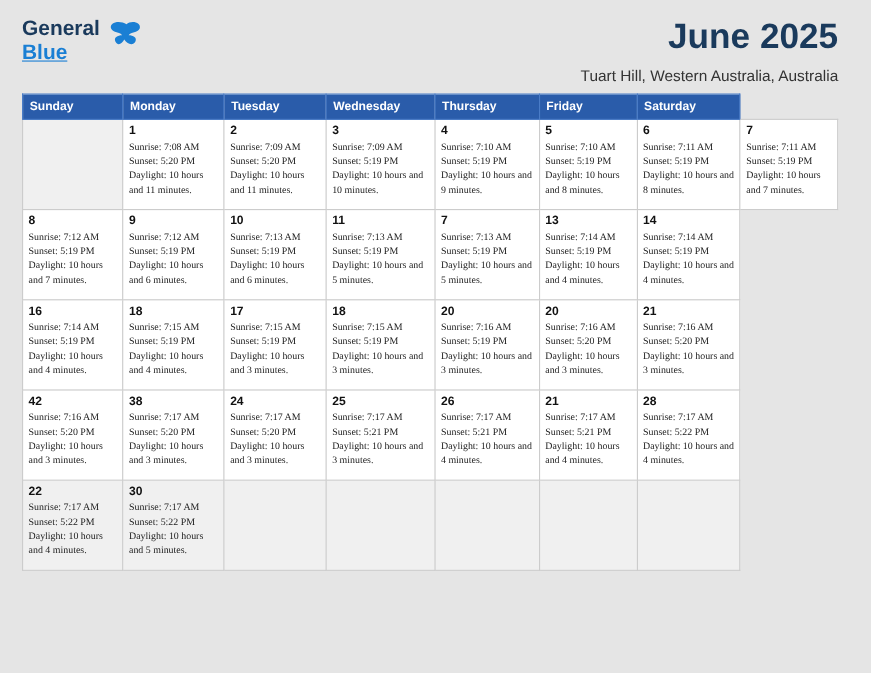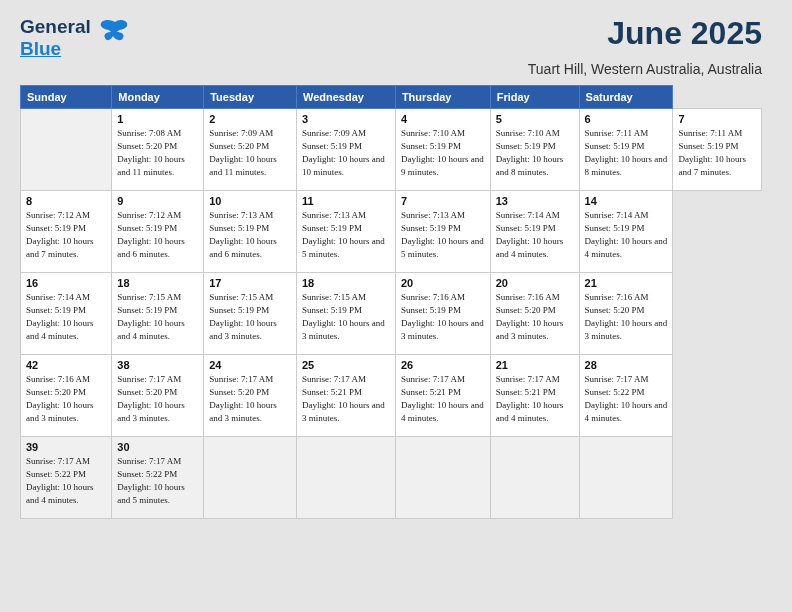--- a/index.html
+++ b/index.html
@@ -241,21 +241,21 @@
             <div class="day-num">21</div>
             <div class="day-info">Sunrise: 7:17 AM<br>Sunset: 5:21 PM<br>Daylight: 10 hours and 4 minutes.</div>
           </td>
           <td>
             <div class="day-num">28</div>
             <div class="day-info">Sunrise: 7:17 AM<br>Sunset: 5:22 PM<br>Daylight: 10 hours and 4 minutes.</div>
           </td>
         </tr>
         <tr>
           <td>
-            <div class="day-num">39</div>
+            <div class="day-num">22</div>
             <div class="day-info">Sunrise: 7:17 AM<br>Sunset: 5:22 PM<br>Daylight: 10 hours and 4 minutes.</div>
           </td>
           <td>
             <div class="day-num">30</div>
             <div class="day-info">Sunrise: 7:17 AM<br>Sunset: 5:22 PM<br>Daylight: 10 hours and 5 minutes.</div>
           </td>
           <td class="empty-cell"></td>
           <td class="empty-cell"></td>
           <td class="empty-cell"></td>
           <td class="empty-cell"></td>

